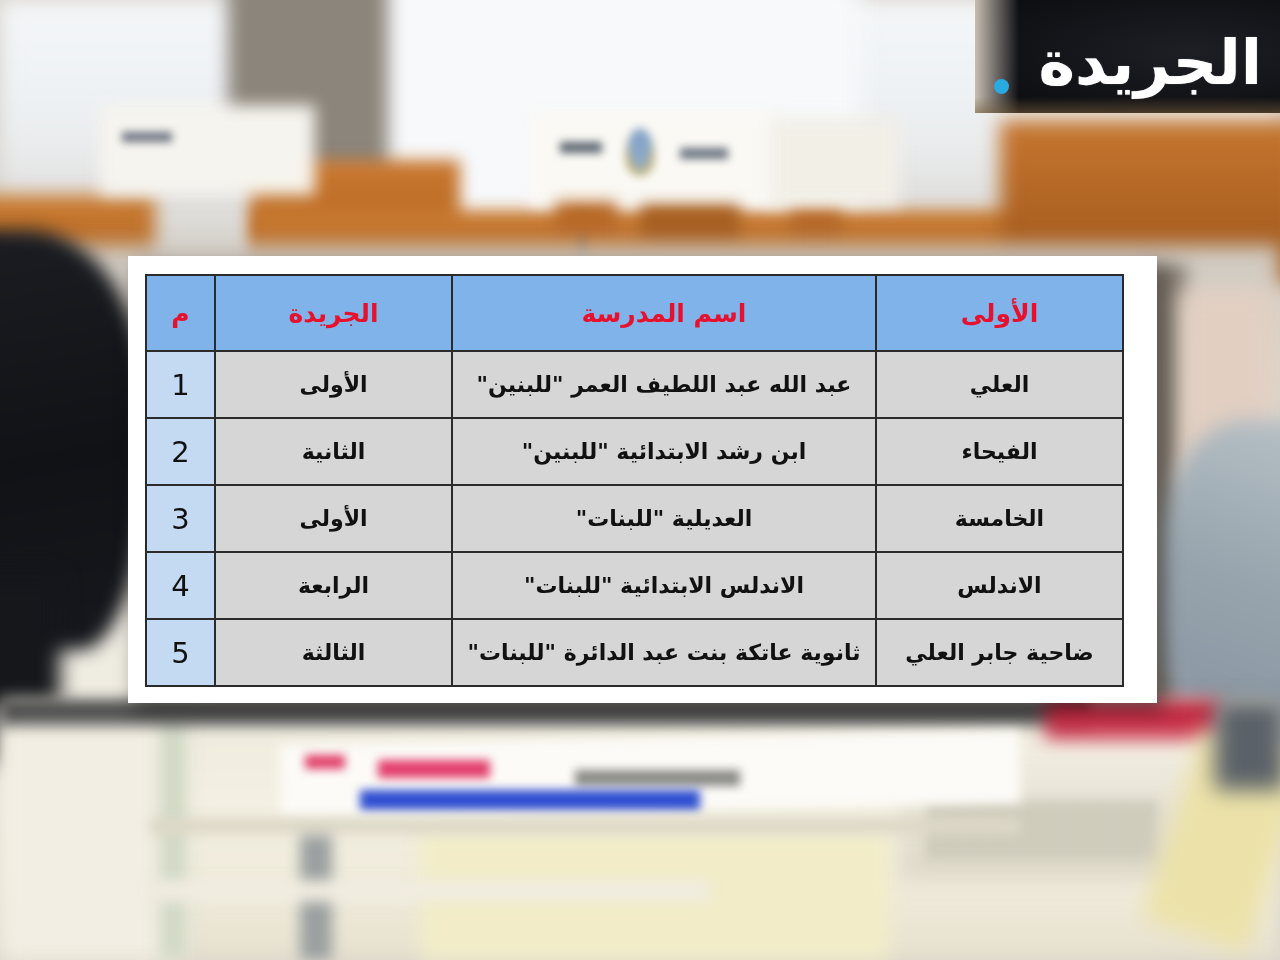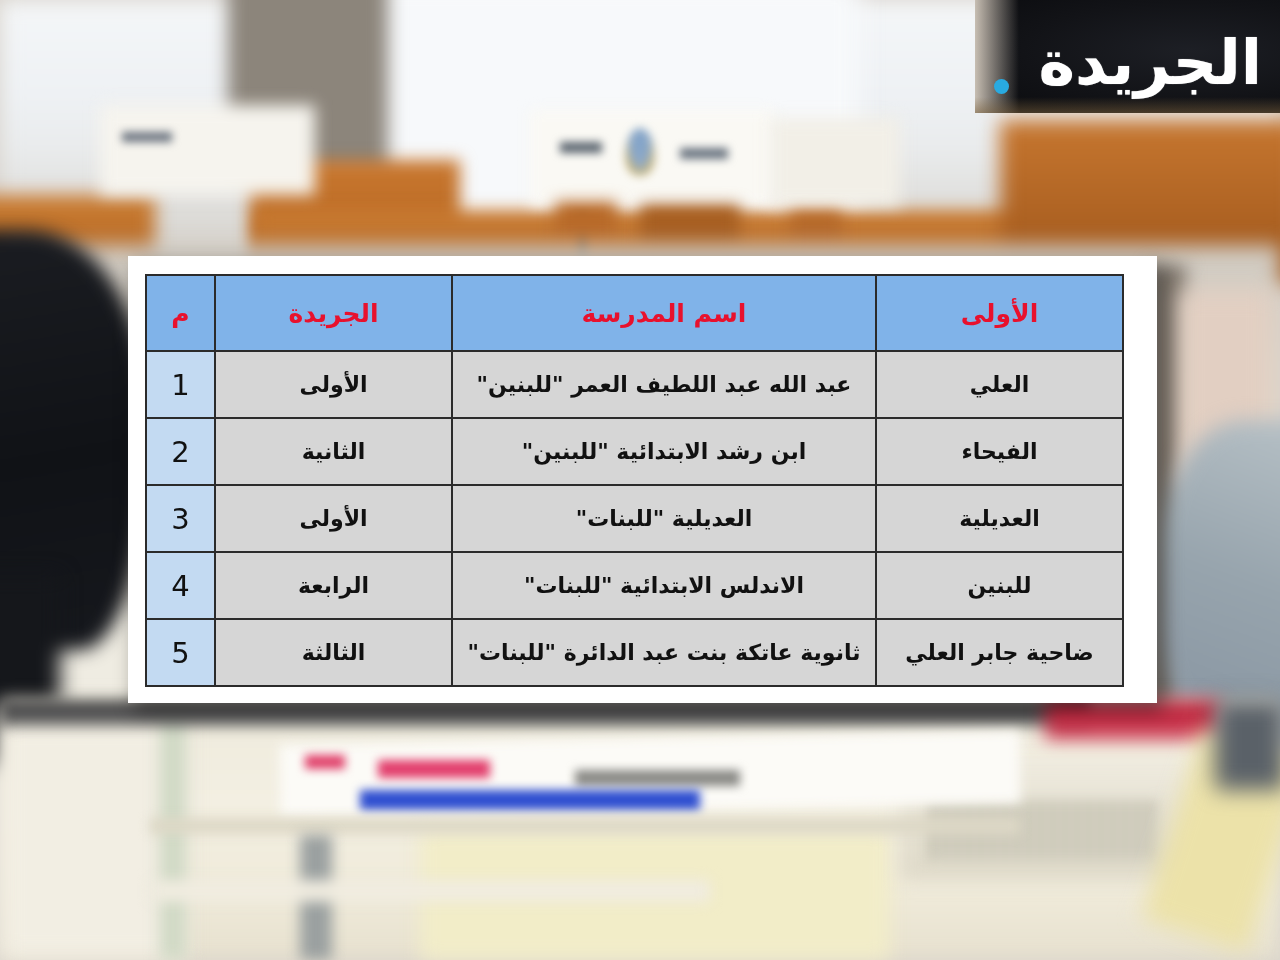--- a/index.html
+++ b/index.html
@@ -243,27 +243,27 @@
         <td>الأولى</td>
         <td class="num-cell">1</td>
       </tr>
       <tr>
         <td>الفيحاء</td>
         <td>ابن رشد الابتدائية "للبنين"</td>
         <td>الثانية</td>
         <td class="num-cell">2</td>
       </tr>
       <tr>
-        <td>العديلية</td>
+        <td>الخامسة</td>
         <td>العديلية "للبنات"</td>
         <td>الأولى</td>
         <td class="num-cell">3</td>
       </tr>
       <tr>
-        <td>للبنين</td>
+        <td>الاندلس</td>
         <td>الاندلس الابتدائية "للبنات"</td>
         <td>الرابعة</td>
         <td class="num-cell">4</td>
       </tr>
       <tr>
         <td>ضاحية جابر العلي</td>
         <td>ثانوية عاتكة بنت عبد الدائرة "للبنات"</td>
         <td>الثالثة</td>
         <td class="num-cell">5</td>
       </tr>

